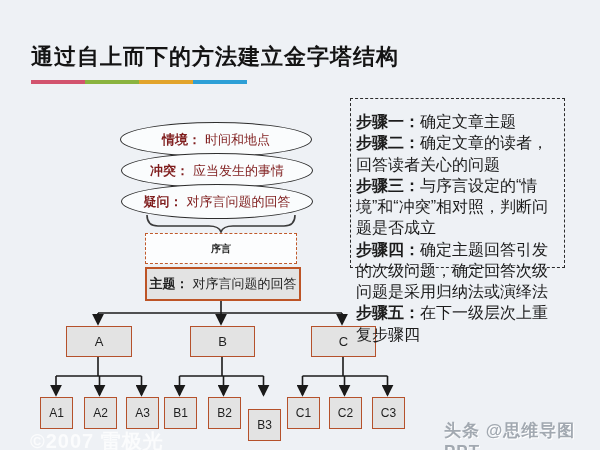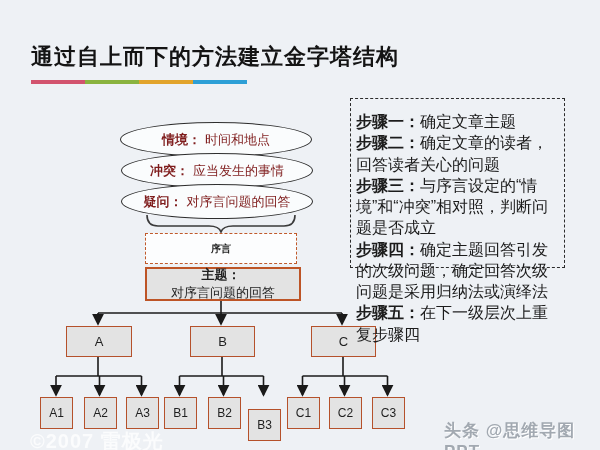--- a/index.html
+++ b/index.html
@@ -26,21 +26,21 @@
   .e3{left:121px;top:184px;}
   .ellipse b{margin-right:4px;}
 
   .preface{position:absolute;left:145px;top:233px;width:150px;height:29px;
            border:1.5px dashed #c05a2b;background:#fcfdfe;display:flex;
            align-items:center;justify-content:center;font-size:10px;
            font-weight:bold;color:#1f1f1f;}
   .theme{position:absolute;left:145px;top:267px;width:152px;height:30px;
          border:2px solid #bd5426;background:#e3e3e3;display:flex;
          align-items:center;justify-content:center;font-size:13px;
-         color:#1f1f1f;white-space:nowrap;flex-direction:column;}
+         color:#1f1f1f;white-space:nowrap;}
   .theme b{margin-right:4px;}
 
   .lv1,.lv2{position:absolute;border:1.5px solid #b5512b;background:#e3e3e3;
             display:flex;align-items:center;justify-content:center;
             font-size:13px;color:#1f1f1f;}
   .lv1{top:326px;height:29px;}
   .bA{left:66px;width:64px;}
   .bB{left:190px;width:63px;}
   .bC{left:311px;width:63px;}
   .lv2{top:397px;height:30px;width:31px;font-size:12px;}

